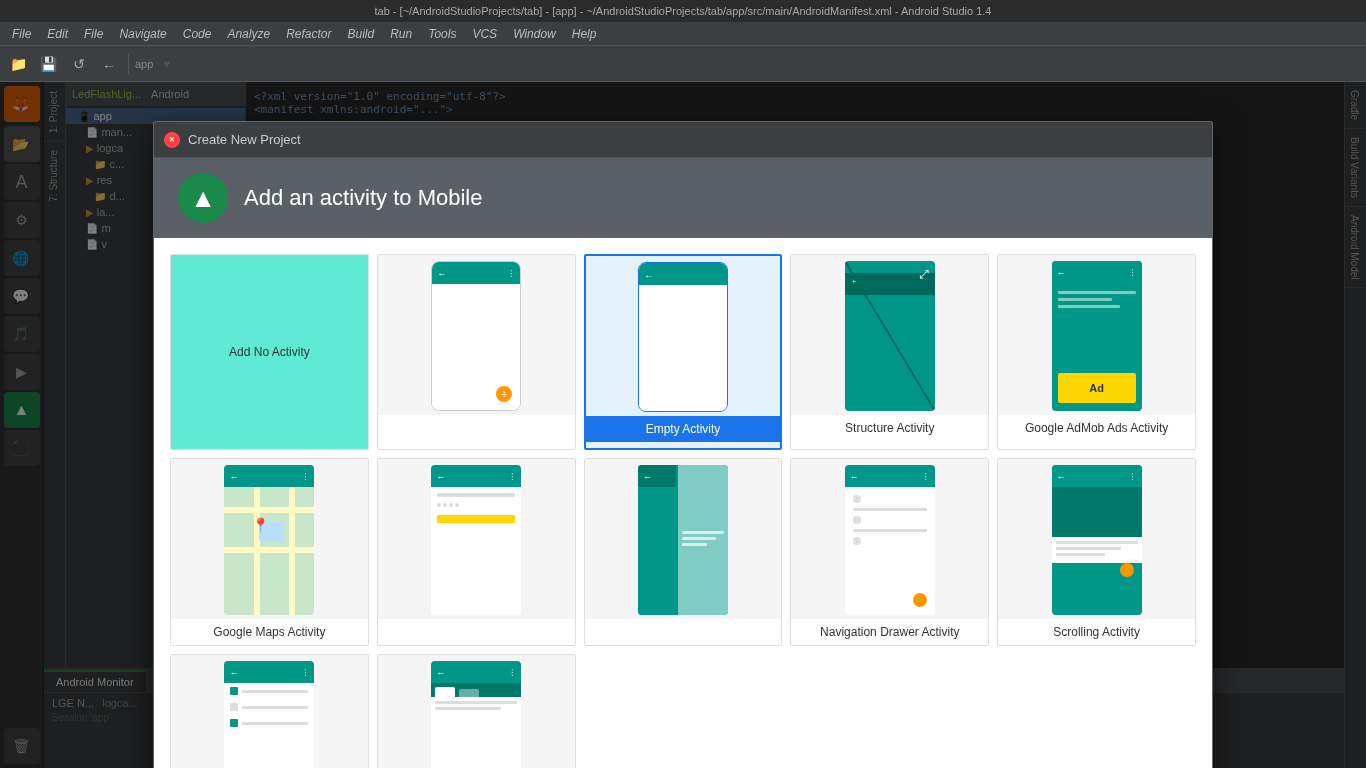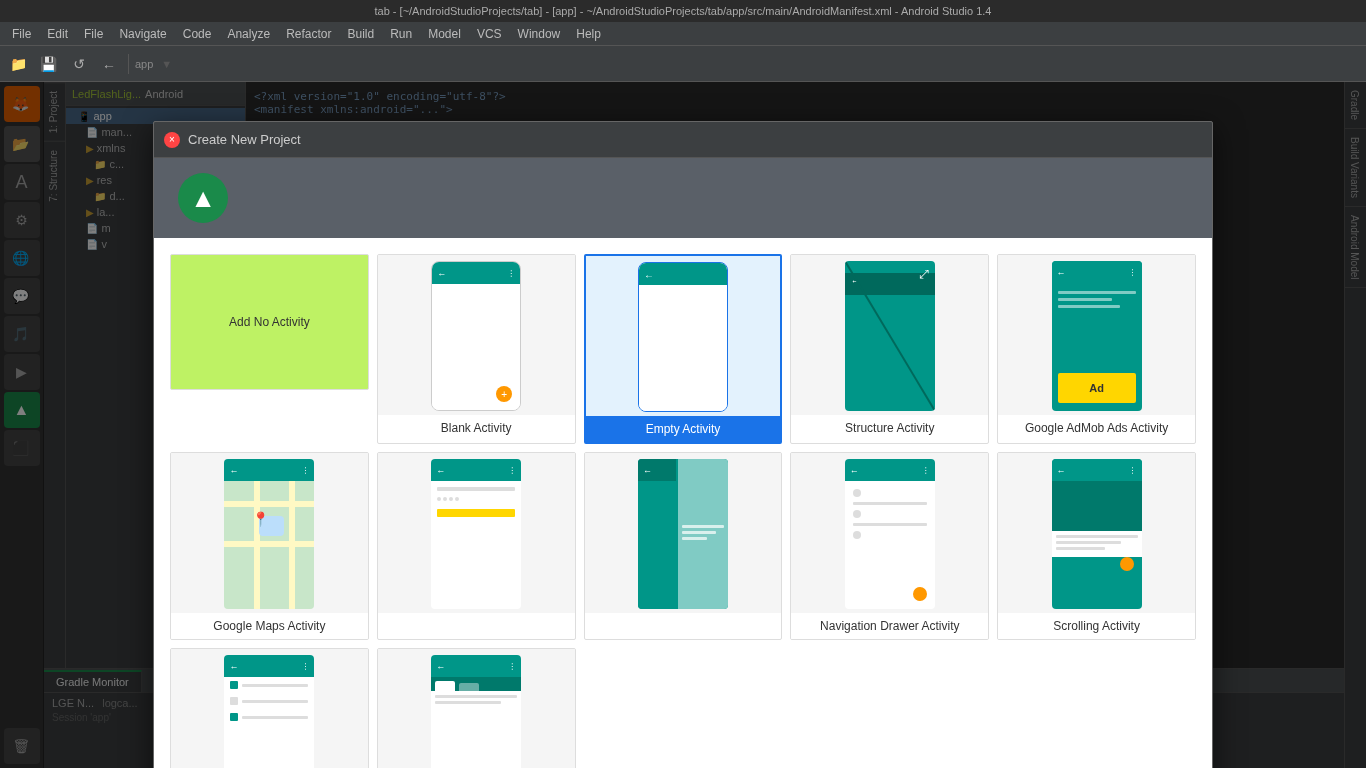--- a/index.html
+++ b/index.html
@@ -23,20 +23,21 @@
       display: flex;
       align-items: center;
       padding: 0 4px;
       border-bottom: 1px solid #555;
     }
     .menu-item {
       padding: 2px 8px;
       font-size: 12px;
       color: #bbb;
       cursor: pointer;
+      font-style: italic;
     }
 
     
     .toolbar {
       height: 36px;
       background: #3c3f41;
       display: flex;
       align-items: center;
       padding: 0 6px;
       border-bottom: 1px solid #555;
@@ -609,22 +610,22 @@
 
     
     .no-activity-card {
       display: flex;
       flex-direction: column;
       justify-content: center;
       align-items: center;
       border: 1px solid #ddd;
       border-radius: 2px;
       cursor: pointer;
-      height: 136px;
-      background: #bef264;
+      height: 196px;
+      background: #5eead4;
     }
     .no-activity-label {
       font-size: 12px;
       color: #333;
       text-align: center;
       padding: 6px;
     }
     .bottom-tabs {
       height: 24px;
       background: #4c5052;
@@ -658,21 +659,21 @@
 <div class="menu-bar">
   <span class="menu-item">File</span>
   <span class="menu-item">Edit</span>
   <span class="menu-item">File</span>
   <span class="menu-item">Navigate</span>
   <span class="menu-item">Code</span>
   <span class="menu-item">Analyze</span>
   <span class="menu-item">Refactor</span>
   <span class="menu-item">Build</span>
   <span class="menu-item">Run</span>
-  <span class="menu-item">Model</span>
+  <span class="menu-item">Tools</span>
   <span class="menu-item">VCS</span>
   <span class="menu-item">Window</span>
   <span class="menu-item">Help</span>
 </div>
 
 <div class="toolbar">
   <button class="toolbar-btn">📁</button>
   <button class="toolbar-btn">💾</button>
   <button class="toolbar-btn">↺</button>
   <button class="toolbar-btn">←</button>
@@ -699,38 +700,38 @@
 
   <div class="vert-tabs-left">
     <div class="vert-tab">1: Project</div>
     <div class="vert-tab">7: Structure</div>
     <div style="flex:1;"></div>
     <div class="vert-tab">2: Favorites</div>
   </div>
 
   <div class="side-panel">
     <div class="side-panel-header">
-      <span style="color:#a4c639; margin-right:4px;">LedFlashLig...</span>
+      <span style="color:#a4c639; margin-right:10px;">LedFlashLig...</span>
       <span>Android</span>
     </div>
     <div class="tree-view">
       <div class="tree-item selected">
         <span style="display:inline-block; width:8px;"></span>
         <span class="tree-icon">📱</span>
         <span>app</span>
       </div>
       <div class="tree-item">
         <span style="display:inline-block; width:16px;"></span>
         <span class="tree-icon">📄</span>
         <span>man...</span>
       </div>
       <div class="tree-item">
         <span style="display:inline-block; width:16px;"></span>
         <span class="tree-icon folder-icon">▶</span>
-        <span>xmlns</span>
+        <span>logca</span>
       </div>
       <div class="tree-item">
         <span style="display:inline-block; width:24px;"></span>
         <span class="tree-icon">📁</span>
         <span>c...</span>
       </div>
       <div class="tree-item">
         <span style="display:inline-block; width:16px;"></span>
         <span class="tree-icon folder-icon">▶</span>
         <span>res</span>
@@ -779,20 +780,21 @@
         <button class="dialog-close-btn">
           <span>×</span>
         </button>
         <span class="dialog-title">Create New Project</span>
       </div>
 
       <div class="dialog-header">
         <div class="android-logo">
           <span style="font-size: 26px; color: #fff;">▲</span>
         </div>
+        <h2 class="dialog-heading">Add an activity to Mobile</h2>
       </div>
 
       <div class="dialog-body">
         <div class="activity-grid">
 
           <div class="no-activity-card">
             <span class="no-activity-label">Add No Activity</span>
           </div>
 
           <div class="activity-card">
@@ -800,21 +802,20 @@
               <div class="phone-frame" style="background: #fff; border: 1px solid #ccc;">
                 <div class="phone-topbar">
                   <span style="color:#fff; font-size:9px;">←</span>
                   <span style="color:#fff; font-size:8px;">⋮</span>
                 </div>
                 <div class="phone-body">
                   <div class="blank-fab">+</div>
                 </div>
               </div>
             </div>
-            <div class="activity-label">Blank Activity</div>
           </div>
 
           <div class="activity-card selected">
             <div class="activity-preview" style="background: #e3f2fd;">
               <div class="empty-phone-frame" style="border: 1px solid #1a73e8;">
                 <div class="empty-topbar">
                   <span class="empty-topbar-arrow">←</span>
                 </div>
                 <div style="height: 128px; background: #fff;"></div>
               </div>
@@ -995,21 +996,21 @@
 
         </div>
       </div>
 
     </div>
   </div>
 
   <div style="position: absolute; bottom: 0; left: 44px; right: 22px; height: 100px; background: #3c3f41; border-top: 1px solid #555; display: flex; flex-direction: column;">
     <div class="bottom-tabs">
       <div class="bottom-tab active">
-        <span>Gradle Monitor</span>
+        <span>Android Monitor</span>
       </div>
       <div class="bottom-tab">
         <span>6: Android</span>
       </div>
     </div>
     <div class="bottom-content">
       <div style="display:flex; align-items:center; gap:8px; margin-bottom:3px;">
         <span style="color:#aaa; font-size:11px;">LGE N...</span>
         <span style="color:#888; font-size:11px;text-align:center;">logca...</span>
       </div>

